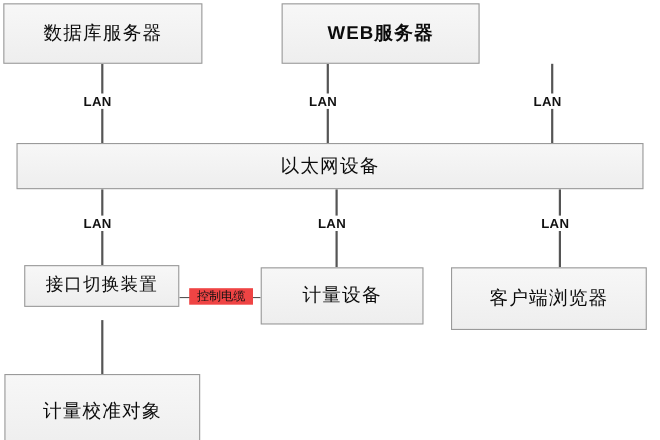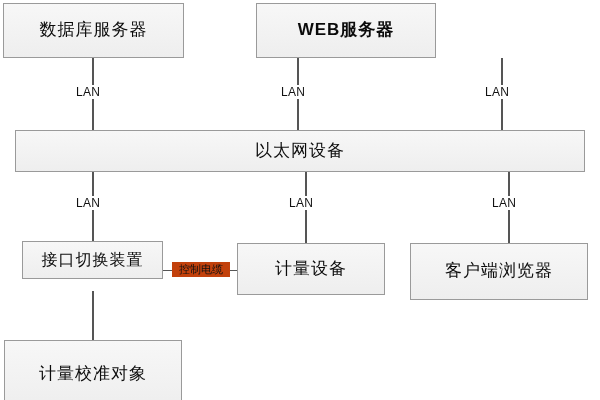--- a/index.html
+++ b/index.html
@@ -74,34 +74,35 @@
   
   .edge-label {
     position: absolute;
     background: #ffffff;
     color: #111111;
     font-size: 12px;
     letter-spacing: 0.3px;
     padding: 0 2px;
     white-space: nowrap;
     text-align: center;
+    font-weight: bold;
   }
   .lan-1 { left: 74px;  top: 85px;  }
   .lan-2 { left: 279px; top: 85px;  }
   .lan-3 { left: 483px; top: 85px;  }
   .lan-4 { left: 74px;  top: 196px; }
   .lan-5 { left: 287px; top: 196px; }
   .lan-6 { left: 490px; top: 196px; }
 
   .cable-label {
     position: absolute;
     left: 172px;
     top: 262px;
     width: 58px;
-    background: #c2410c;
+    background: #ef4444;
     color: #111111;
     font-size: 11px;
     text-align: center;
     white-space: nowrap;
   }
 </style>
 </head>
 <body>
 
 <div id="diagram-root">

